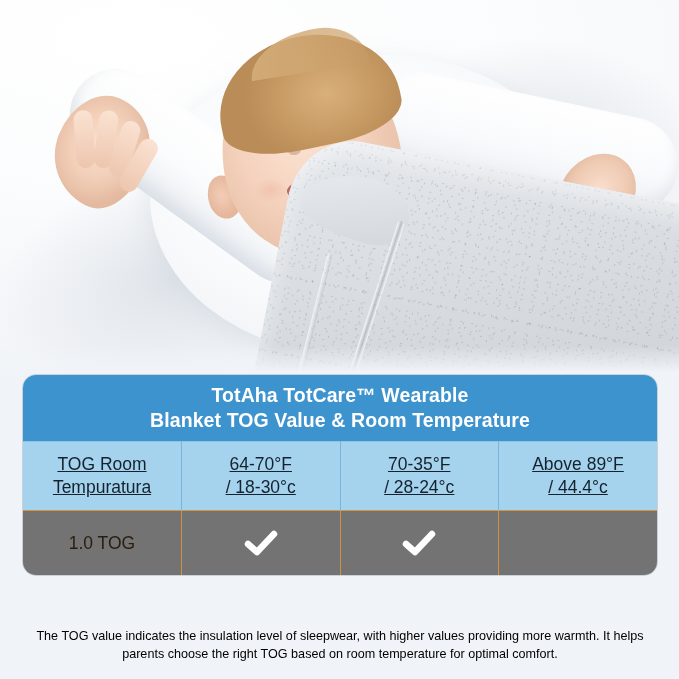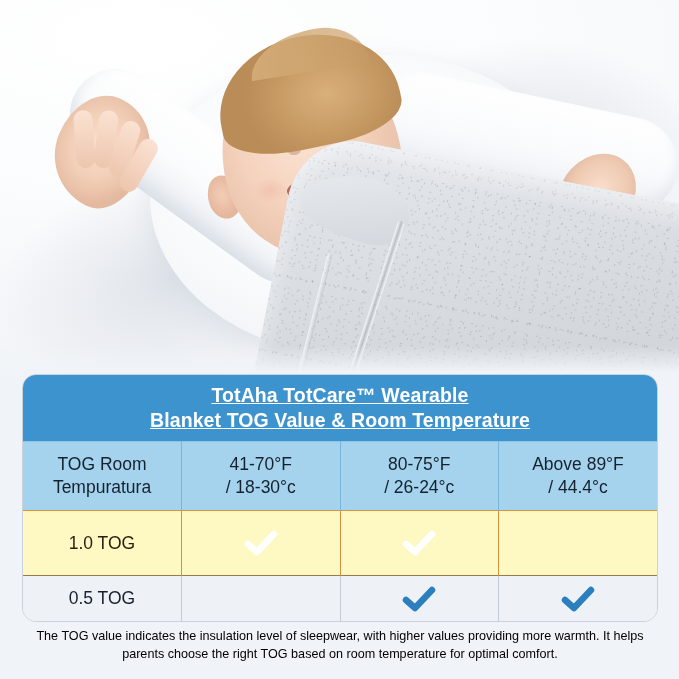--- a/index.html
+++ b/index.html
@@ -258,38 +258,37 @@
   }
 
   .title-cell {
     background: #3d93ce;
     color: #ffffff;
     height: 66px;
     font-size: 19.5px;
     font-weight: bold;
     line-height: 1.28;
     letter-spacing: .1px;
-    text-decoration: underline;
   }
   .title-cell .line { display: block; }
 
   .subhead-row td {
     background: #a5d3ee;
     color: #15222e;
     height: 68px;
     font-size: 17.5px;
     line-height: 1.3;
     border-top: 1px solid #8fc3e4;
     border-right: 1px solid #79b4da;
   }
   .subhead-row td:last-child { border-right: none; }
-  .subhead-row .line { display: block; }
+  .subhead-row .line { display: block; text-decoration: underline; }
 
   .row-tog10 td {
-    background: #fef9c3;
+    background: #737373;
     height: 64px;
     color: #2a1d10;
     font-size: 17.5px;
     border-top: 1px solid #d8933f;
     border-right: 1px solid #d2913f;
   }
   .row-tog10 td:last-child { border-right: none; }
 
   .row-tog05 td {
     background: #eef2f6;
@@ -375,26 +374,26 @@
           <span class="line">Blanket TOG Value &amp; Room Temperature</span>
         </td>
       </tr>
 
       <tr class="subhead-row">
         <td>
           <span class="line">TOG Room</span>
           <span class="line">Tempuratura</span>
         </td>
         <td>
-          <span class="line">41-70°F</span>
+          <span class="line">64-70°F</span>
           <span class="line">/ 18-30°c</span>
         </td>
         <td>
-          <span class="line">80-75°F</span>
-          <span class="line">/ 26-24°c</span>
+          <span class="line">70-35°F</span>
+          <span class="line">/ 28-24°c</span>
         </td>
         <td>
           <span class="line">Above 89°F</span>
           <span class="line">/ 44.4°c</span>
         </td>
       </tr>
 
       <tr class="row-tog10">
         <td>1.0 TOG</td>
         <td><span class="check"><svg viewBox="0 0 34 28">
@@ -403,38 +402,20 @@
         <td>
           <span class="check">
             <svg viewBox="0 0 34 28" aria-hidden="true">
                 <path d="M4 15 L13 23 L30 5" fill="none" stroke="#ffffff" stroke-width="6.5" stroke-linecap="round" stroke-linejoin="round"></path>
               </svg>
           </span>
         </td>
         <td><span class="empty-mark"></span></td>
       </tr>
 
-      <tr class="row-tog05">
-        <td>0.5 TOG</td>
-        <td><span class="empty-mark"></span></td>
-        <td>
-          <span class="check">
-            <svg viewBox="0 0 34 28" aria-hidden="true">
-                <path d="M4 15 L13 23 L30 5" fill="none" stroke="#2b7fbf" stroke-width="6.5" stroke-linecap="round" stroke-linejoin="round"></path>
-              </svg>
-          </span>
-        </td>
-        <td>
-          <span class="check">
-            <svg viewBox="0 0 34 28" aria-hidden="true">
-                <path d="M4 15 L13 23 L30 5" fill="none" stroke="#2b7fbf" stroke-width="6.5" stroke-linecap="round" stroke-linejoin="round"></path>
-              </svg>
-          </span>
-        </td>
-      </tr>
     </tbody>
   </table>
 </div>
 
 <div class="footnote">
   <span>The TOG value indicates the insulation level of sleepwear, with higher values providing more warmth. It helps</span>
   <span>parents choose the right TOG based on room temperature for optimal comfort.</span>
 </div>
 
 </body></html>

